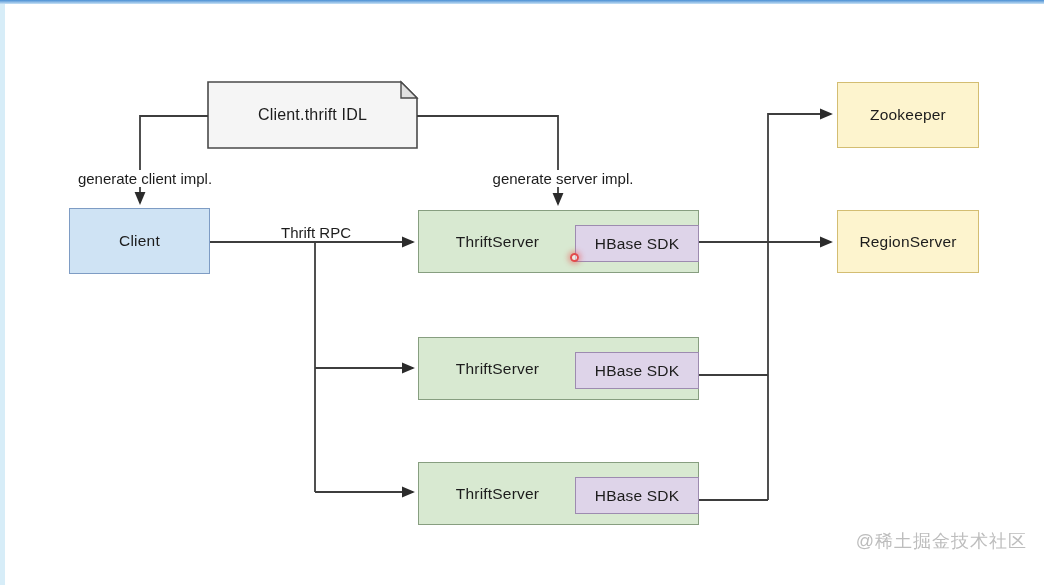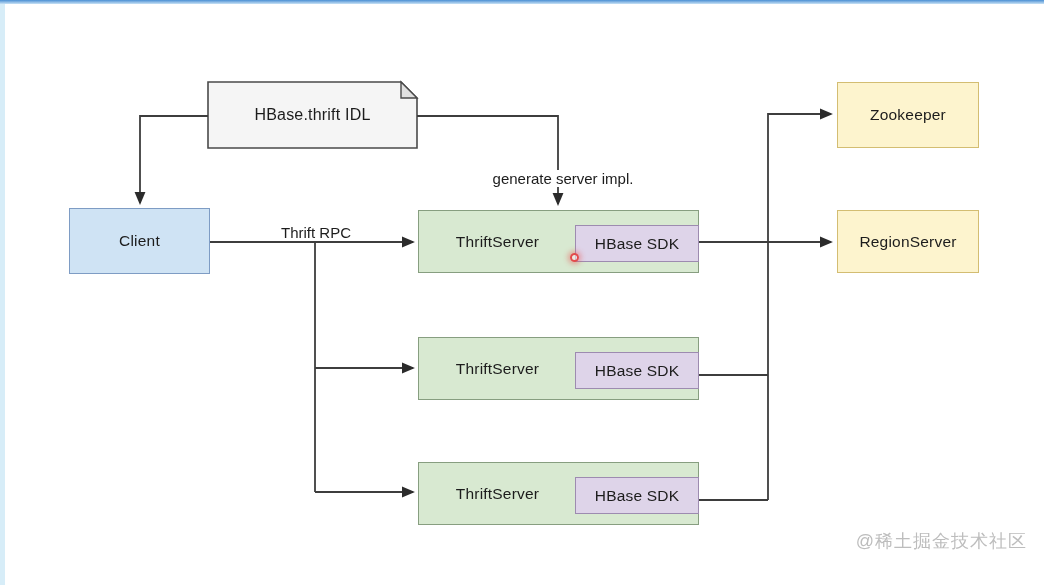--- a/index.html
+++ b/index.html
@@ -105,23 +105,24 @@
 
     <path class="wire" d="M699,242 L831,242" marker-end="url(#arw)"></path>
 
     <path class="wire" d="M699,375 L768,375"></path>
     <path class="wire" d="M699,500 L768,500"></path>
 
     <path class="wire" d="M768,500 L768,114 L831,114" marker-end="url(#arw)"></path>
   </svg>
 
   <div class="doc-label">
-    <span class="lbl">HBase.thrift IDL</span>
+    <span class="lbl">Client.thrift IDL</span>
   </div>
 
+  <div class="edge-label masked gen-client">generate client impl.</div>
   <div class="edge-label masked gen-server">generate server impl.</div>
   <div class="edge-label rpc">Thrift RPC</div>
 
   <div class="node client">
     <span class="lbl">Client</span>
   </div>
 
   <div class="node server s1">
     <span class="lbl">ThriftServer</span>
   </div>

